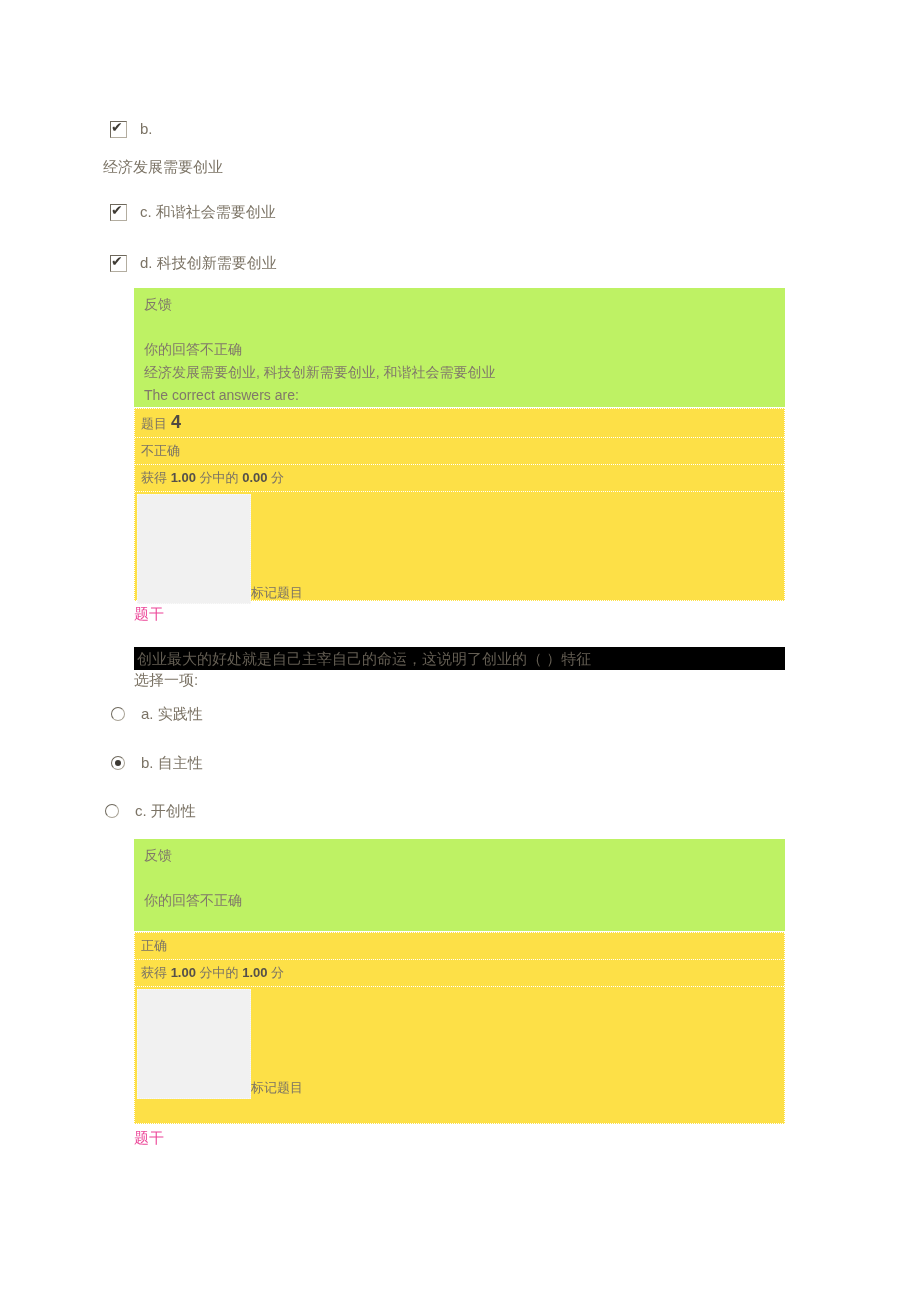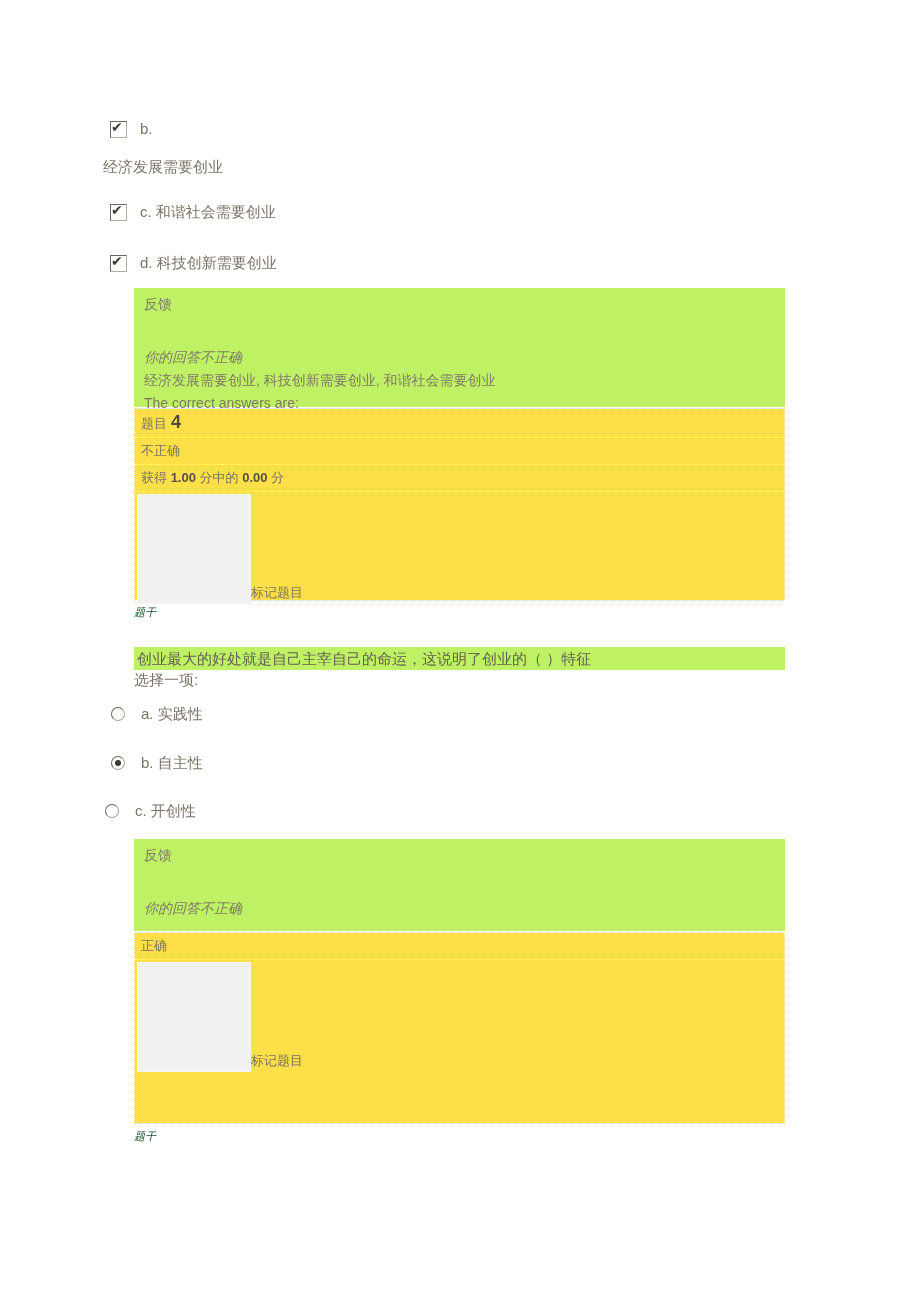--- a/index.html
+++ b/index.html
@@ -68,21 +68,21 @@
 
   
   .feedback{
     width:631px;
     background:#bef264;
     padding:6px 10px;
     font-size:14px;
     color:#80786a;
   }
   .fb-title{line-height:20px;}
-  .fb-verdict{margin-top:32px;line-height:23px;font-style:italic;}
+  .fb-verdict{margin-top:24px;line-height:23px;}
   .fb-line{line-height:23px;}
 
   
   .qinfo{
     width:649px;
     background:#fde047;
     border:1px dotted #ffffff;
     font-size:13px;
     color:#7b7365;
   }
@@ -105,24 +105,24 @@
     padding:2px 2px 2px 2px;
   }
   .img-placeholder{
     width:112px;height:108px;
     background:#f1f1f1;
     border:1px dotted #fafafa;
     flex:0 0 auto;
   }
   .qi-flaglabel{padding-bottom:2px;font-size:13px;color:#7b7365;}
 
-  .stem-label{font-size:11px;color:#14532d;font-style:italic;}
+  .stem-label{font-size:15px;color:#ec4899;}
   .question-strip{
     width:648px;
-    background:#bef264;
+    background:#000000;
     padding-left:3px;
     line-height:23px;
     font-size:15px;
     color:#645e53;
     white-space:nowrap;
   }
   .prompt{font-size:15px;color:#7b7365;}
 </style>
 </head>
 <body>
@@ -193,20 +193,23 @@
     <span>c. 开创性</span>
   </div>
 
   <div class="abs feedback" style="top:839px;left:134px;height:80px;">
     <div class="fb-title">反馈</div>
     <div class="fb-verdict">你的回答不正确</div>
   </div>
 
   <div class="abs qinfo" style="top:932px;left:134px;height:190px;">
     <div class="qi-row">正确</div>
+    <div class="qi-row qi-grade">
+      <span>获得 </span><b>1.00</b><span> 分中的 </span><b>1.00</b><span> 分</span>
+    </div>
     <div class="qi-flagarea">
       <span class="img-placeholder"></span>
       <span class="qi-flaglabel">标记题目</span>
     </div>
   </div>
 
   <div class="abs stem-label" style="top:1129px;left:134px;">题干</div>
 
 </div>
 

